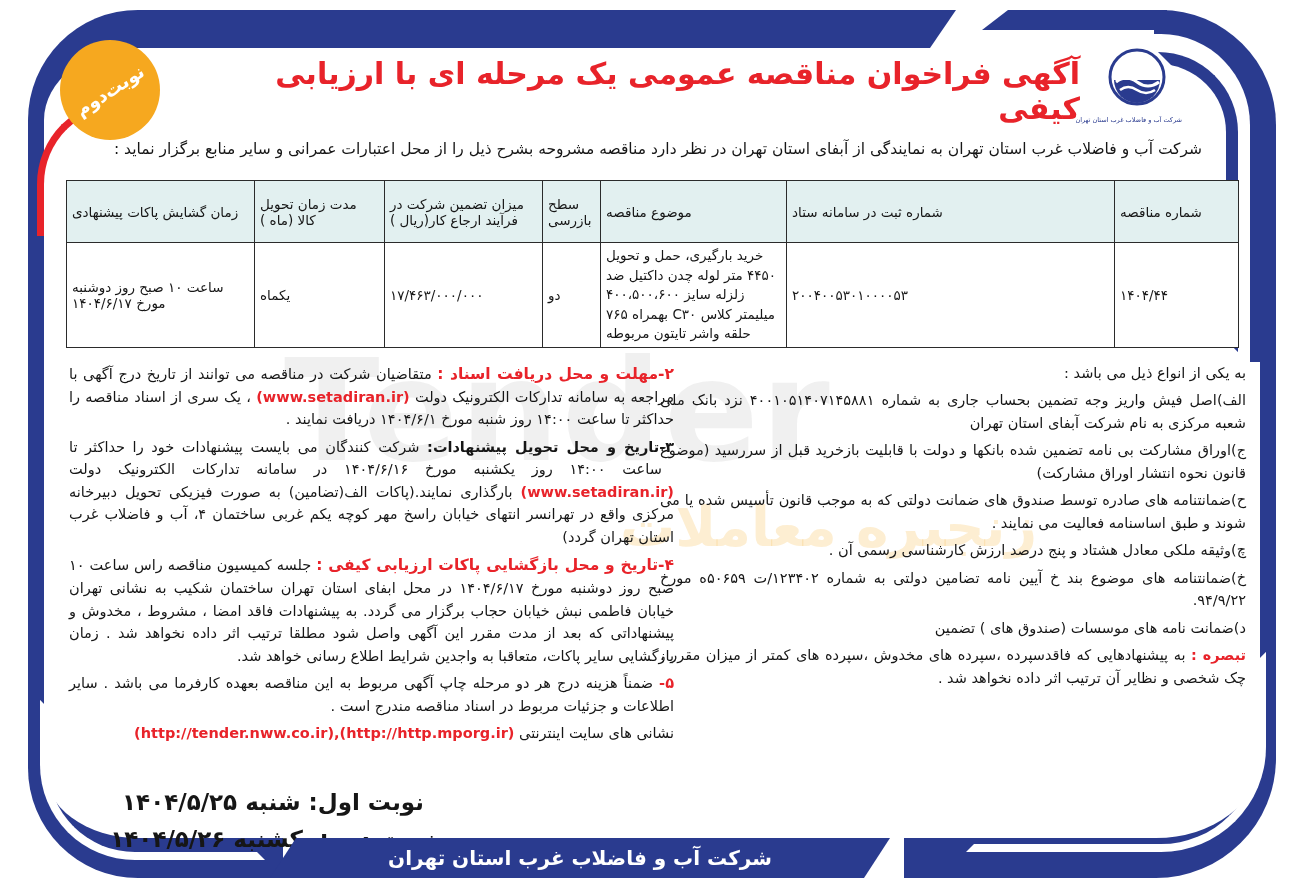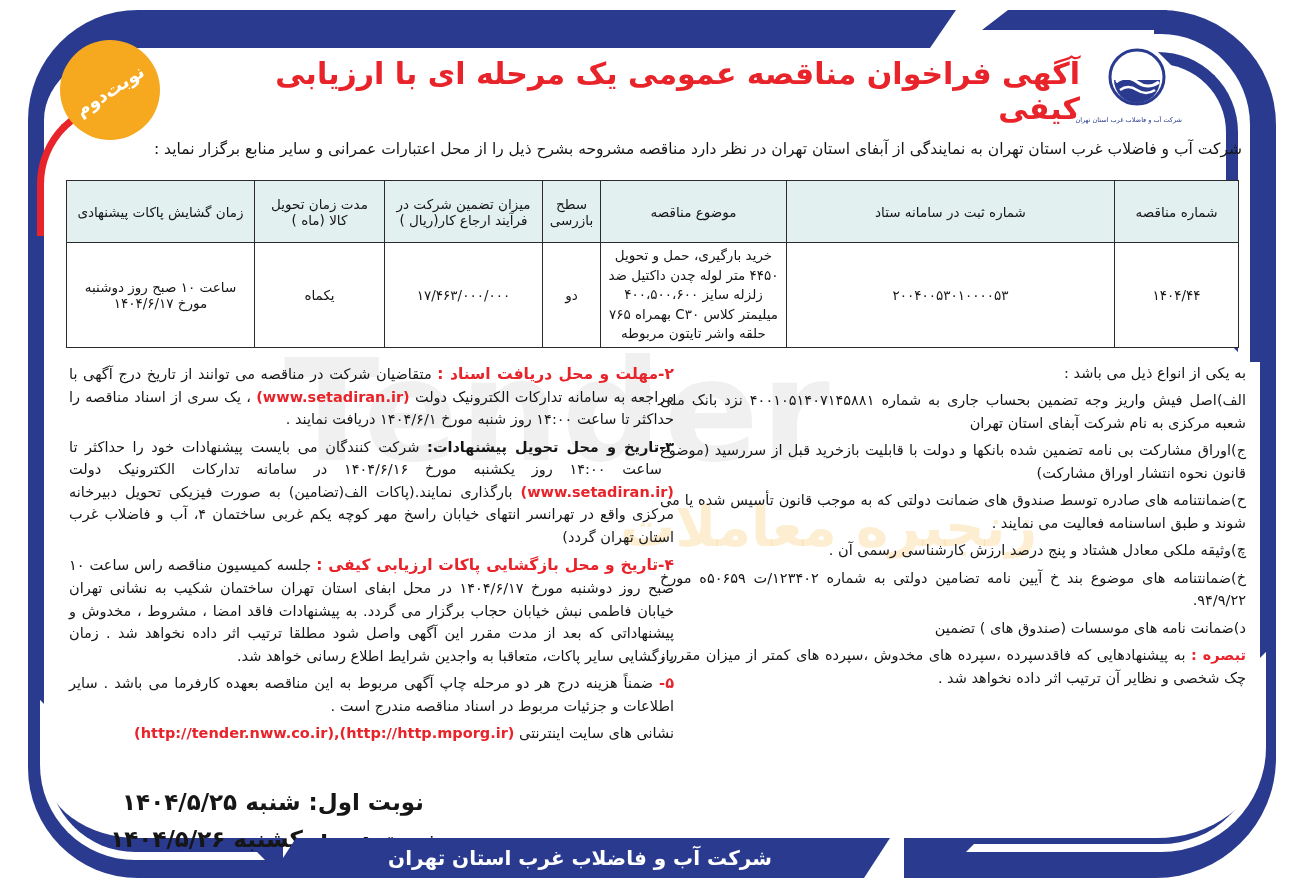--- a/index.html
+++ b/index.html
@@ -55,26 +55,26 @@
     color:#fff;font-weight:bold;font-size:20px;line-height:40px;text-align:center;}
   
   .badge{left:60px;top:40px;width:100px;height:100px;border-radius:50%;
     background:var(--orange);display:flex;align-items:center;justify-content:center;}
   .badge span{display:block;transform:rotate(-33deg);color:#fff;font-weight:bold;font-size:18px;}
   .logo{left:1092px;top:44px;width:90px;text-align:center;}
   .logo-caption{font-size:6.5px;color:var(--blue);margin-top:2px;white-space:nowrap;}
   
   .main-title{top:56px;left:220px;width:860px;text-align:right;
     font-size:30px;font-weight:bold;color:var(--red);letter-spacing:-1px;}
-  .intro{top:140px;right:62px;width:1180px;font-size:15.5px;text-align:right;}
+  .intro{top:140px;right:56px;width:1180px;font-size:15.5px;text-align:center;}
   
   .tender-table{position:absolute;top:180px;left:66px;width:1172px;
     border-collapse:collapse;direction:rtl;table-layout:fixed;}
   .tender-table th,.tender-table td{
-    border:1.5px solid #2b2b2b;text-align:center;vertical-align:middle;
+    border:1.5px solid #2b2b2b;text-align:left;vertical-align:middle;
     padding:3px 5px;font-size:13.5px;font-weight:normal;}
   .tender-table thead tr{height:62px;background:var(--thbg);}
   .tender-table tbody tr{height:102px;background:#fff;}
   .cell-subject{font-size:12px;line-height:1.45;}
   
   .col{font-size:14.5px;line-height:1.55;text-align:justify;}
   .col p{margin:0 0 5px 0;}
   .col-right{top:362px;right:58px;width:586px;}
   .col-left{top:362px;left:60px;width:614px;padding-left:9px;}
   .red{color:var(--red);font-weight:bold;}

